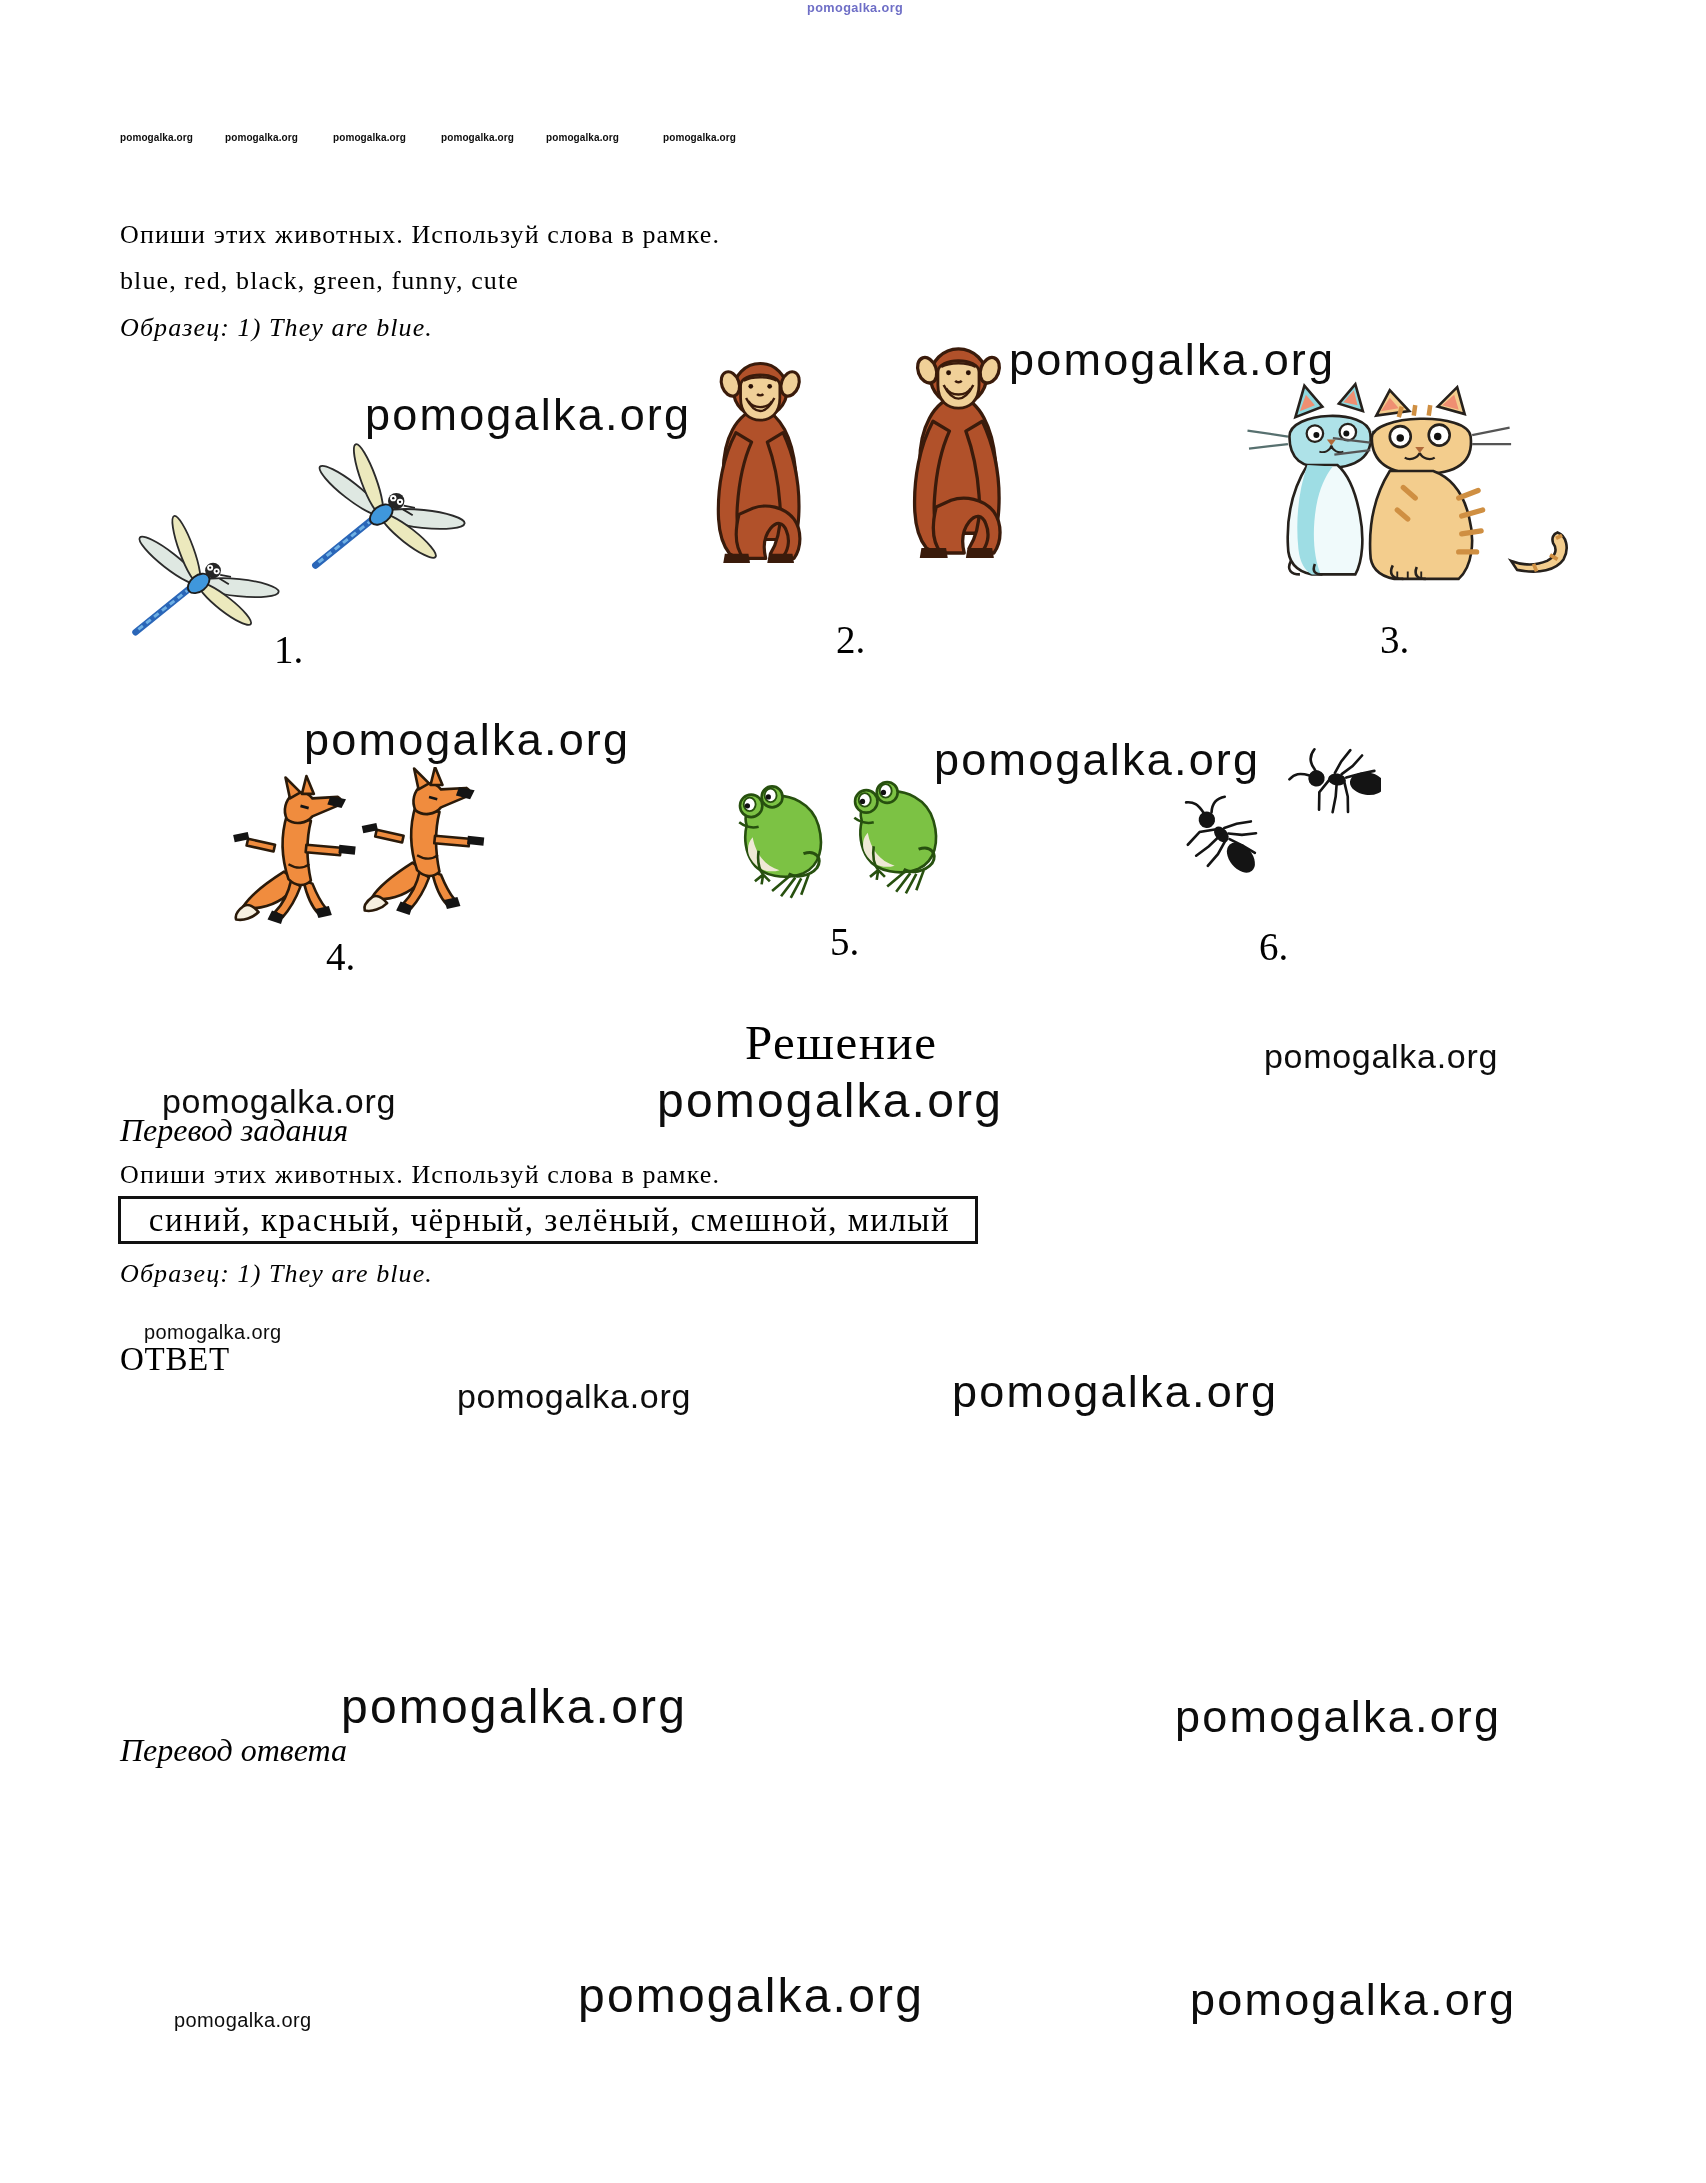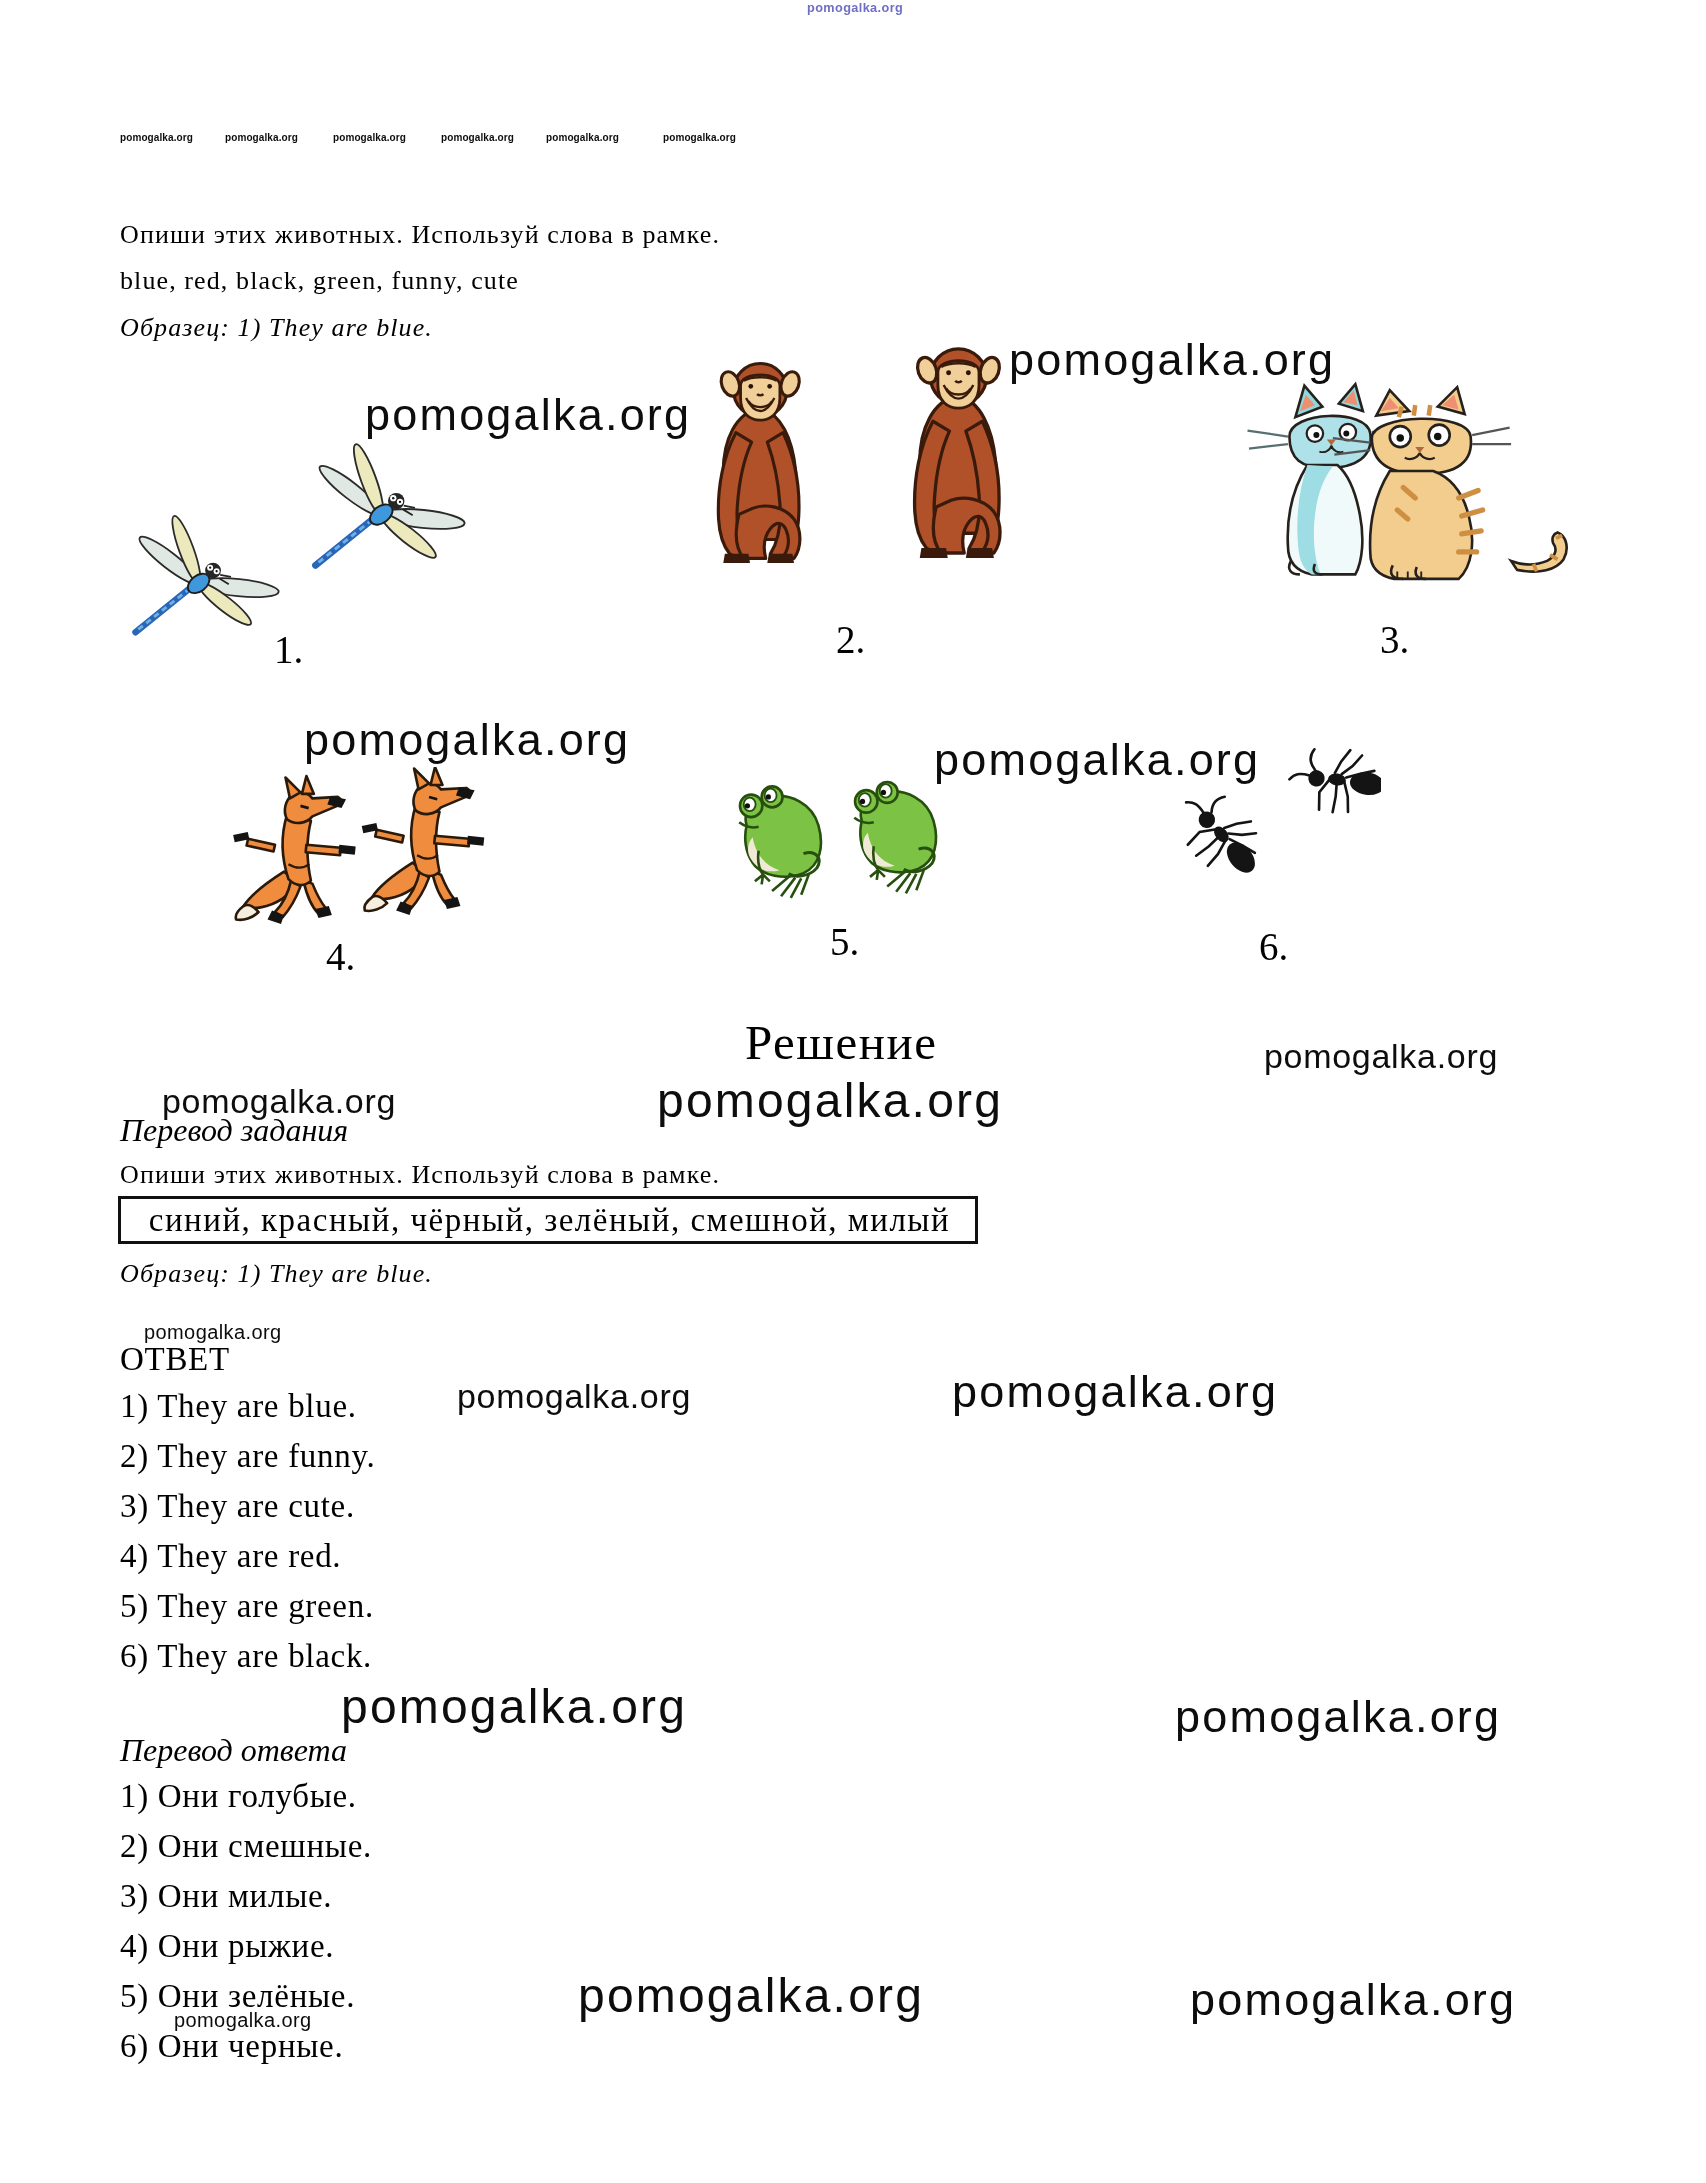--- a/index.html
+++ b/index.html
@@ -233,41 +233,25 @@
   </div>
 
   <div class="body-line italic" style="left:120px;top:1261px">Образец: 1) They are blue.</div>
 
   <div class="wm wm-sm" style="left:144px;top:1322px">pomogalka.org</div>
   <div class="answer-heading" style="left:120px;top:1343px">ОТВЕТ</div>
 
   <div class="wm wm-md" style="left:457px;top:1379px">pomogalka.org</div>
   <div class="wm wm-lg" style="left:952px;top:1369px">pomogalka.org</div>
 
-  <div class="answers" style="top:1381px">
-    <div class="answer-line">1) They are blue.</div>
-    <div class="answer-line">2) They are funny.</div>
-    <div class="answer-line">3) They are cute.</div>
-    <div class="answer-line">4) They are red.</div>
-    <div class="answer-line">5) They are green.</div>
-    <div class="answer-line">6) They are black.</div>
-  </div>
 
   <div class="wm wm-xl" style="left:341px;top:1683px">pomogalka.org</div>
   <div class="wm wm-lg" style="left:1175px;top:1694px">pomogalka.org</div>
 
   <div class="bold-italic" style="left:120px;top:1734px">Перевод ответа</div>
 
-  <div class="answers" style="top:1771px">
-    <div class="answer-line">1) Они голубые.</div>
-    <div class="answer-line">2) Они смешные.</div>
-    <div class="answer-line">3) Они милые.</div>
-    <div class="answer-line">4) Они рыжие.</div>
-    <div class="answer-line">5) Они зелёные.</div>
-    <div class="answer-line">6) Они черные.</div>
-  </div>
 
   <div class="wm wm-sm" style="left:174px;top:2010px">pomogalka.org</div>
   <div class="wm wm-xl" style="left:578px;top:1972px">pomogalka.org</div>
   <div class="wm wm-lg" style="left:1190px;top:1977px">pomogalka.org</div>
 
 </div>
 
 
 </body></html>

